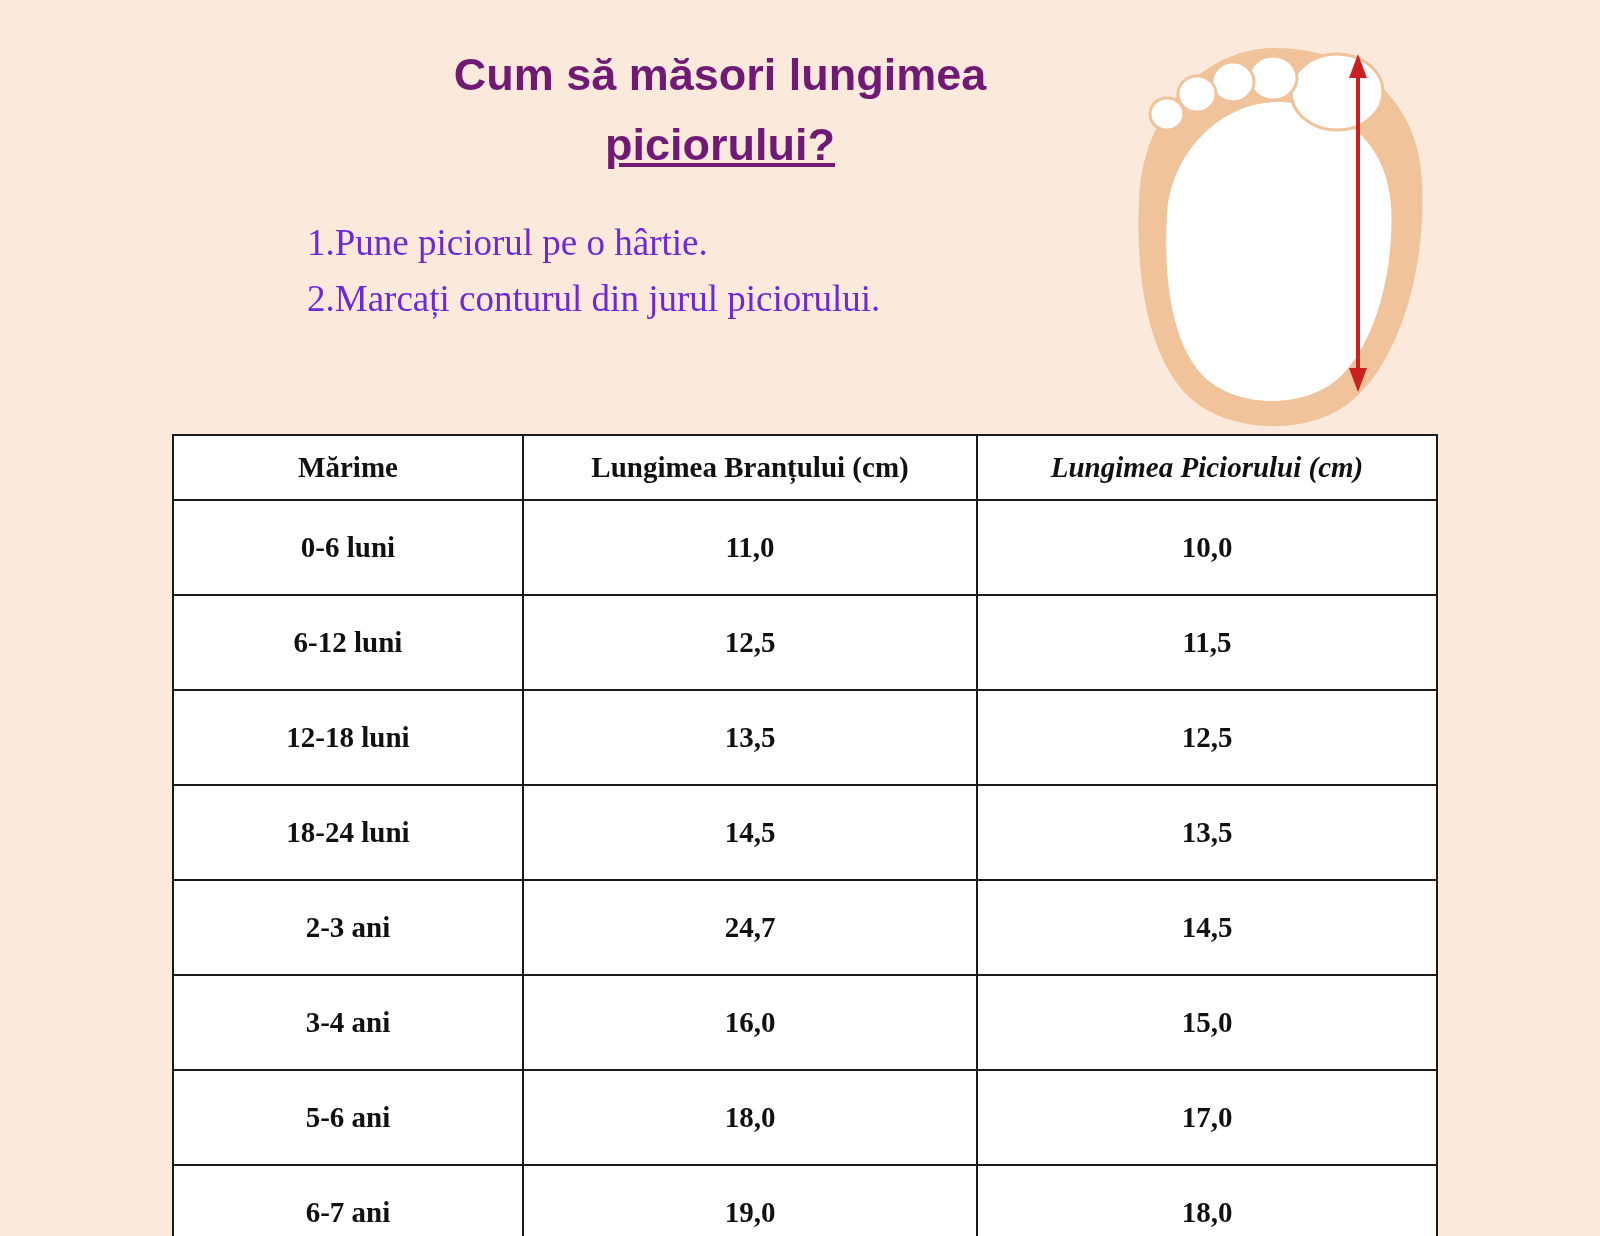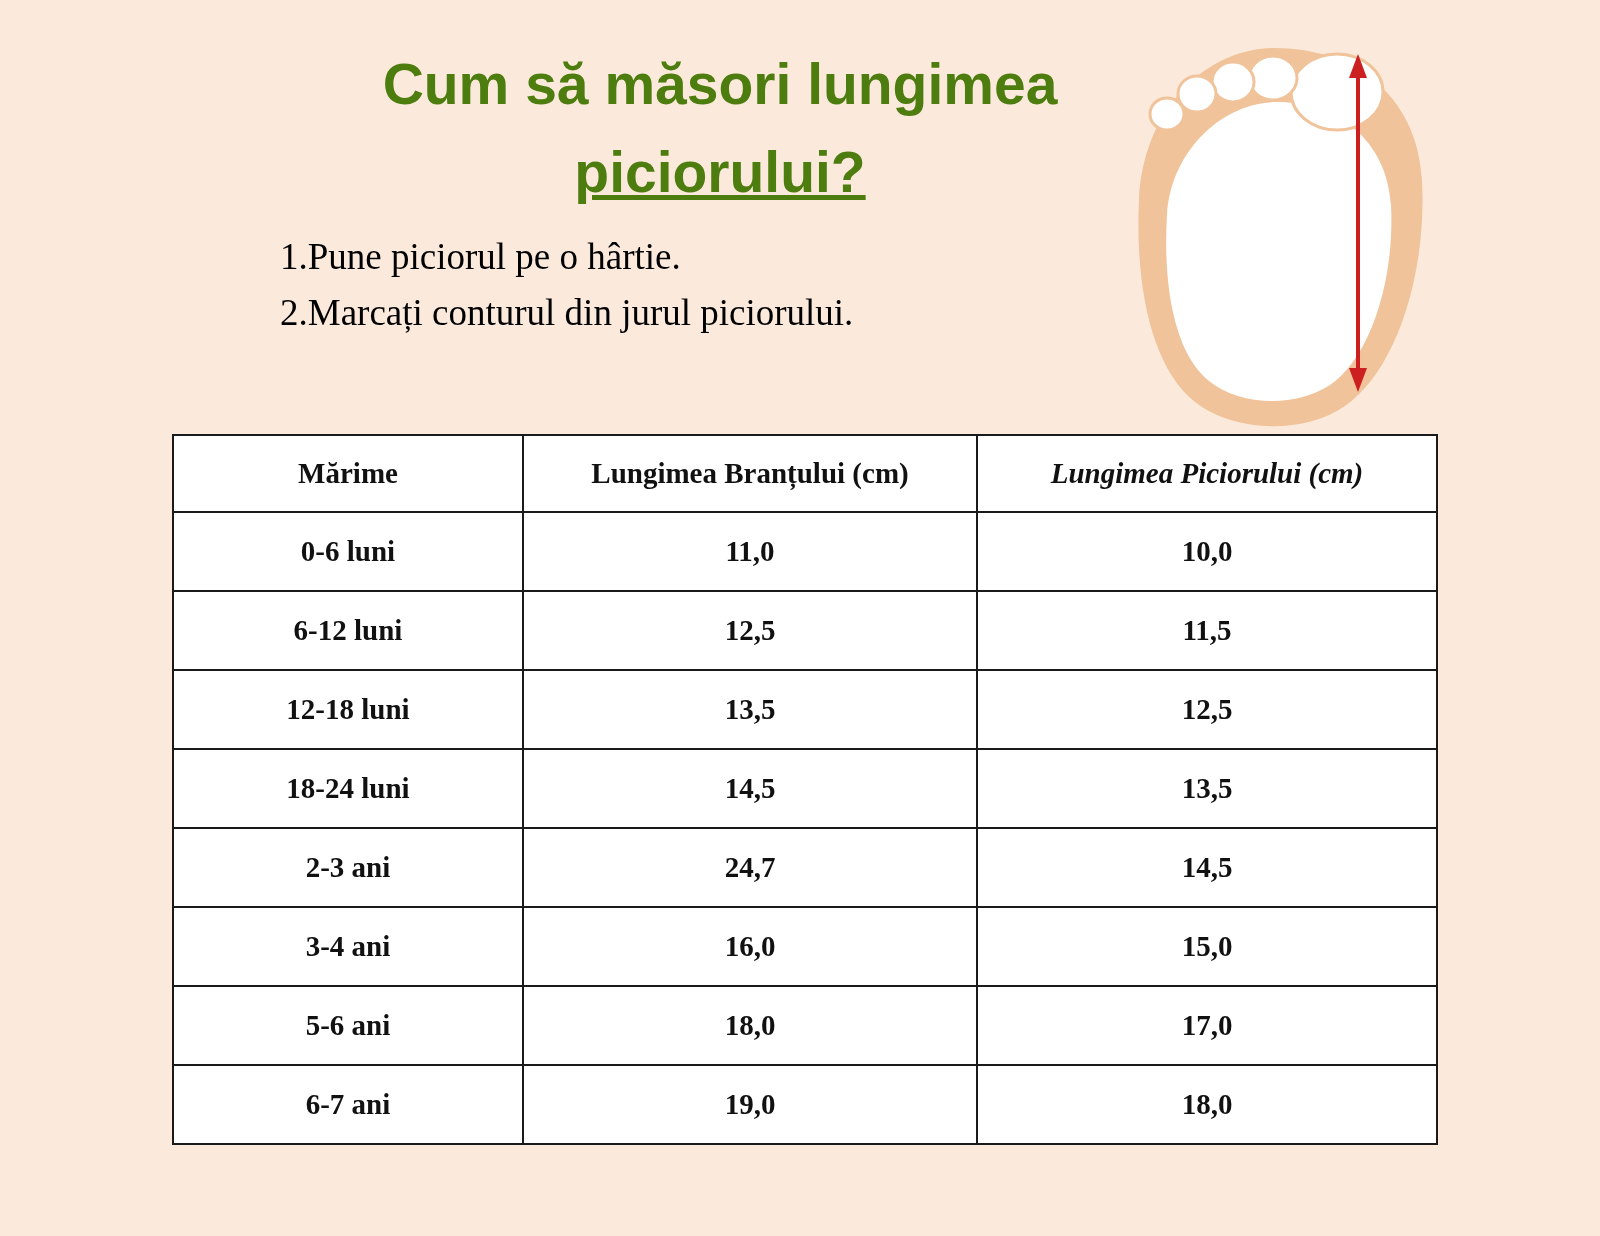--- a/index.html
+++ b/index.html
@@ -22,40 +22,39 @@
 
   
   .title {
     position: absolute;
     left: 320px;
     top: 40px;
     width: 800px;
     text-align: center;
     font-family: "Liberation Sans", sans-serif;
     font-weight: bold;
-    font-size: 57px;
+    font-size: 45px;
     line-height: 1.55;
-    color: #4d7c0f;
+    color: #701a75;
     letter-spacing: 0px;
   }
   .title .line2 {
     display: block;
     text-decoration: underline;
   }
 
   
   .steps {
     position: absolute;
-    left: 280px;
+    left: 307px;
     top: 215px;
     width: 830px;
-    color: #000000;
+    color: #6d28d9;
     font-size: 37px;
     line-height: 1.52;
-    margin-top: 14px;
   }
   .step {
     white-space: nowrap;
   }
 
   
   .foot-wrap {
     position: absolute;
     left: 1125px;
     top: 40px;
@@ -77,26 +76,26 @@
   .size-table td {
     border: 2px solid #1a1a1a;
     text-align: center;
     font-weight: bold;
     color: #111111;
     background: #ffffff;
   }
   .size-table th {
     font-size: 29px;
     height: 63px;
-    padding: 6px 6px;
+    padding: 0 6px;
   }
   .size-table td {
     font-size: 29px;
     height: 61px;
-    padding: 8px 6px;
+    padding: 16px 6px;
   }
   .col-size { width: 336px; }
   .col-insole { width: 440px; }
   .col-foot { width: 446px; font-style: italic; }
 </style>
 </head>
 <body>
 
 <div class="page">
 

